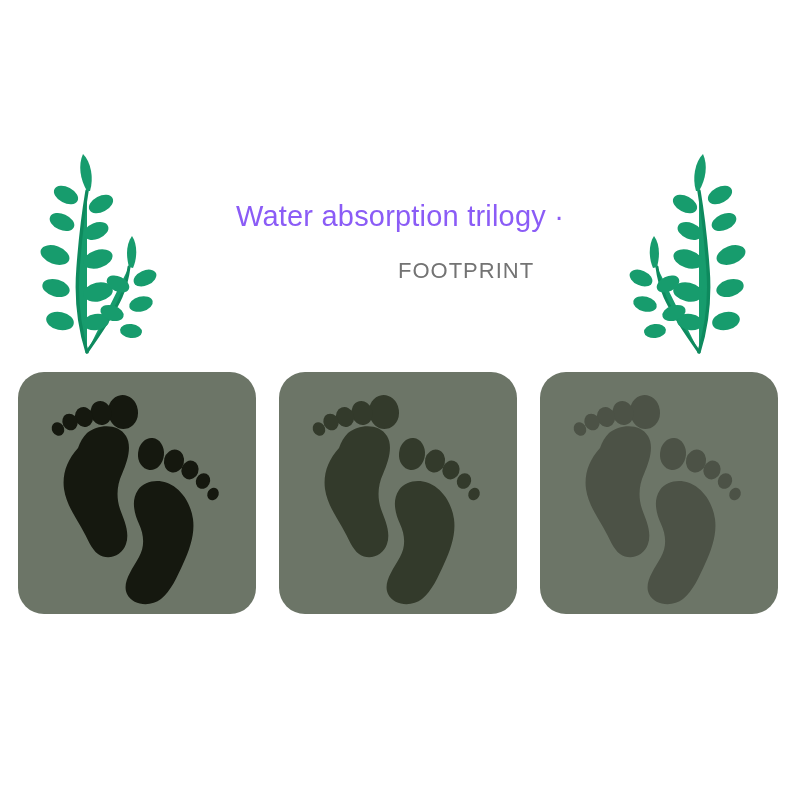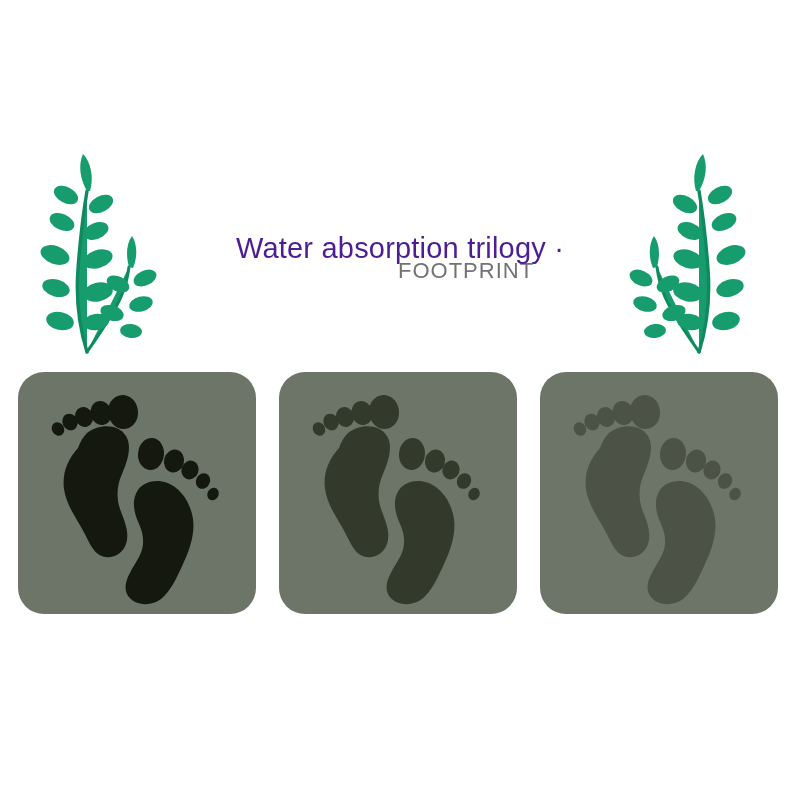--- a/index.html
+++ b/index.html
@@ -141,21 +141,21 @@
       <ellipse cx="80" cy="139" rx="12" ry="7.5" fill="#179C6D" transform="rotate(26 80 139)"></ellipse>
       <ellipse cx="74" cy="168" rx="12" ry="7.5" fill="#179C6D" transform="rotate(18 74 168)"></ellipse>
       <ellipse cx="93" cy="186" rx="11" ry="7" fill="#179C6D" transform="rotate(6 93 186)"></ellipse>
     </g>
   </svg>
 </div>
 
 <div class="watermark" style="color: #737373;">FOOTPRINT</div>
 
 <div class="heading-block">
-  <div class="title" style="color: #4c1d95; margin-top: 32px;">Water absorption trilogy ·</div>
+  <div class="title" style="color: #8b5cf6;">Water absorption trilogy ·</div>
 </div>
 
 <div class="panels">
 
   <div class="panel" style="background:#6C7567;">
     <svg viewBox="0 0 238 242" xmlns="http://www.w3.org/2000/svg" aria-hidden="true">
       <g fill="#15180F" style="opacity: 1;">
 
         <path d="M60 76
                  C 49 88, 44 102, 46 117

